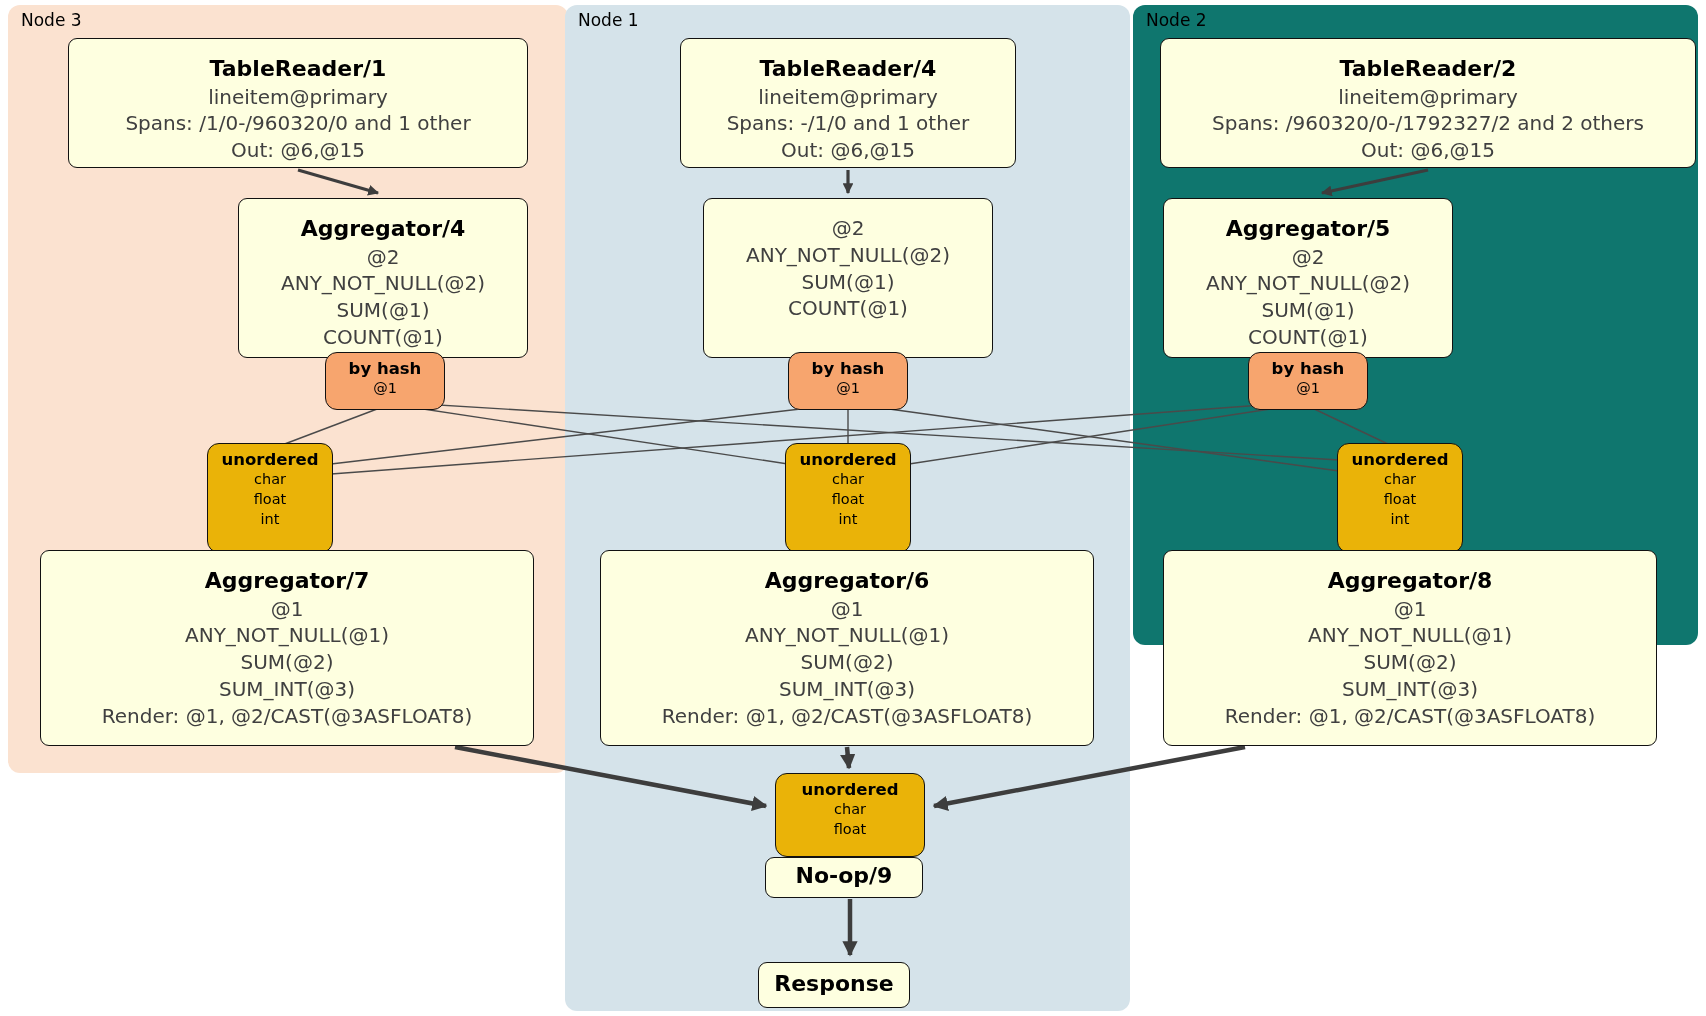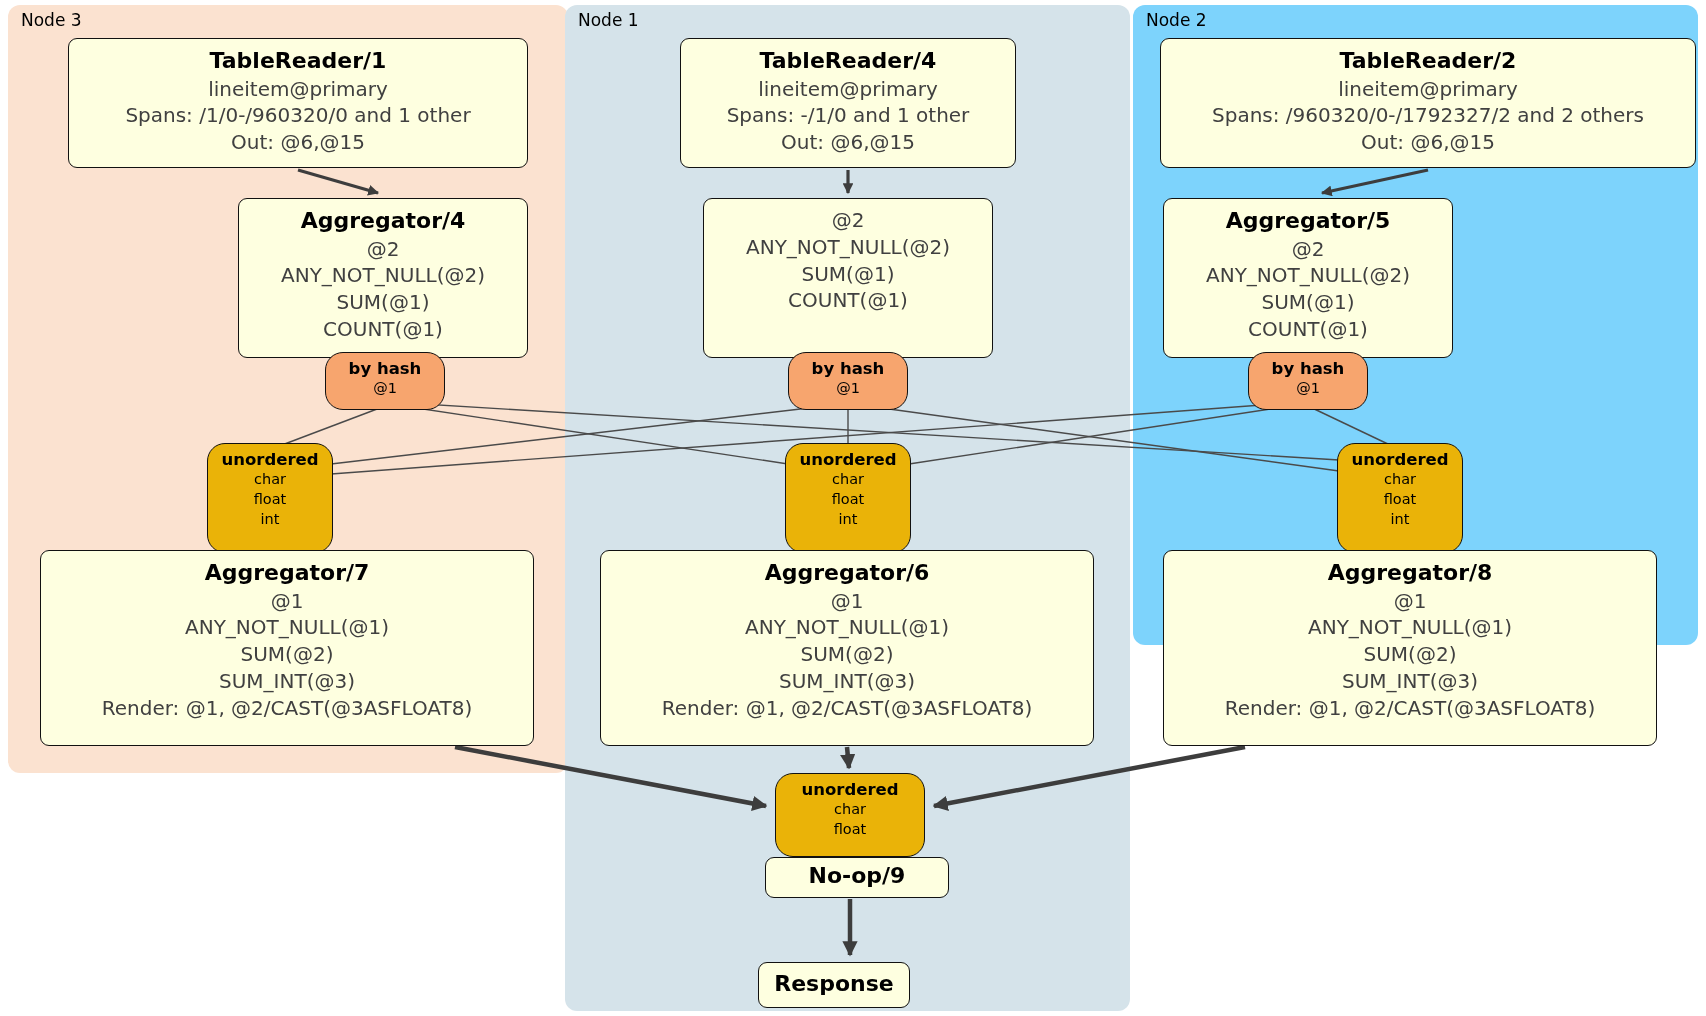--- a/index.html
+++ b/index.html
@@ -6,44 +6,44 @@
   html, body { width:1706px; height:1016px; overflow:hidden; background:#ffffff;
     font-family:"DejaVu Sans","Liberation Sans",sans-serif; }
   #stage { position:relative; width:1706px; height:1016px; }
 
   .panel { position:absolute; border-radius:12px; }
   .panel-label { font-size:17px; color:#000; padding:5px 0 0 13px; }
 
   .edges { position:absolute; left:0; top:0; pointer-events:none; }
 
   .ybox { position:absolute; background:#feffe0; border:1.7px solid #111; border-radius:9px;
-          text-align:center; padding-top:8px; }
+          text-align:center; padding-top:16px; }
   .ybox .title { font-weight:bold; font-size:22px; line-height:1.3; color:#000; white-space:nowrap; }
   .ybox .line  { font-size:20px; line-height:1.34; color:#404040; white-space:nowrap; }
 
   .cap { padding-top:4px; }
 
-  .pill { position:absolute; border:1.7px solid #111; border-radius:18px; text-align:center; padding-top:5px; }
+  .pill { position:absolute; border:1.7px solid #111; border-radius:12px; text-align:center; padding-top:5px; }
   .pill.orange { background:#f7a56e; }
   .pill.blue   { background:#eab308; }
   .pill .ptitle { font-weight:bold; font-size:16.5px; line-height:1.3; color:#000; }
   .pill .psub   { font-size:14.5px; line-height:1.35; color:#000; }
 </style>
 </head>
 <body>
 
 <div id="stage">
 
   <div class="panel" style="left:8px;top:5px;width:560px;height:768px;background:#fbe2d0">
     <div class="panel-label">Node 3</div>
   </div>
   <div class="panel" style="left:565px;top:5px;width:565px;height:1006px;background:#d5e3ea">
     <div class="panel-label">Node 1</div>
   </div>
-  <div class="panel" style="left:1133px;top:5px;width:565px;height:640px;background:#7dd3fc">
+  <div class="panel" style="left:1133px;top:5px;width:565px;height:640px;background:#0f766e">
     <div class="panel-label">Node 2</div>
   </div>
 
   <svg class="edges" width="1706" height="1016">
     <defs>
       <marker id="ah" viewBox="0 0 10 10" refX="9" refY="5" markerWidth="3.4" markerHeight="3.4" orient="auto">
         <path d="M0,0 L10,5 L0,10 z" fill="#3d3d3d"></path>
       </marker>
     </defs>
     <g stroke="#4a4a4a" stroke-width="1.4">
@@ -163,20 +163,20 @@
     <div class="line">SUM(@2)</div>
     <div class="line">SUM_INT(@3)</div>
     <div class="line">Render: @1, @2/CAST(@3ASFLOAT8)</div>
   </div>
 
   <div class="pill blue" style="left:775px;top:773px;width:150px;height:84px">
     <div class="ptitle">unordered</div>
     <div class="psub">char</div>
     <div class="psub">float</div>
   </div>
-  <div class="ybox cap" style="left:765px;top:857px;width:184px;height:41px">
+  <div class="ybox cap" style="left:765px;top:857px;width:158px;height:41px">
     <div class="title">No-op/9</div>
   </div>
   <div class="ybox cap" style="left:758px;top:962px;width:152px;height:46px;padding-top:7px">
     <div class="title">Response</div>
   </div>
 
 </div>
 
 </body></html>

